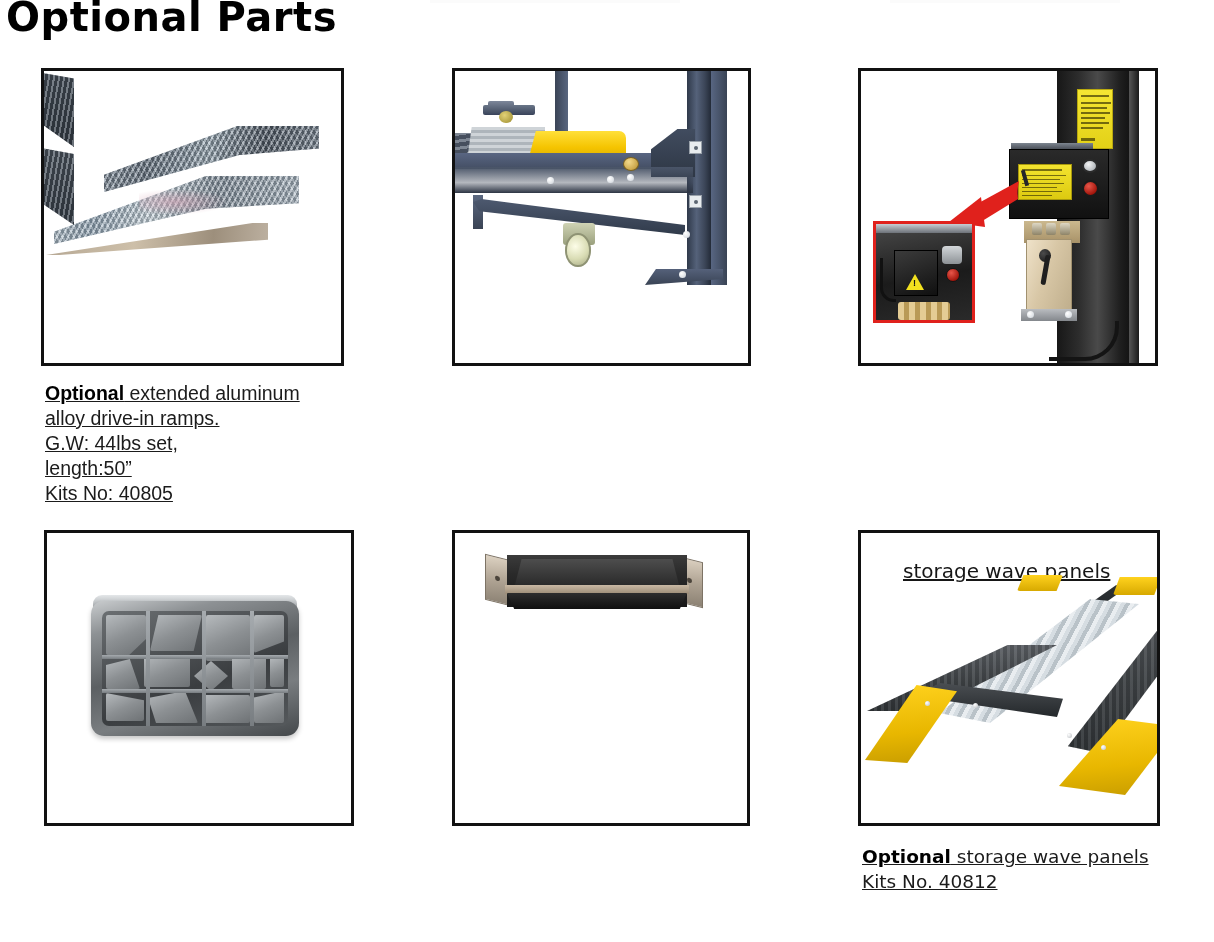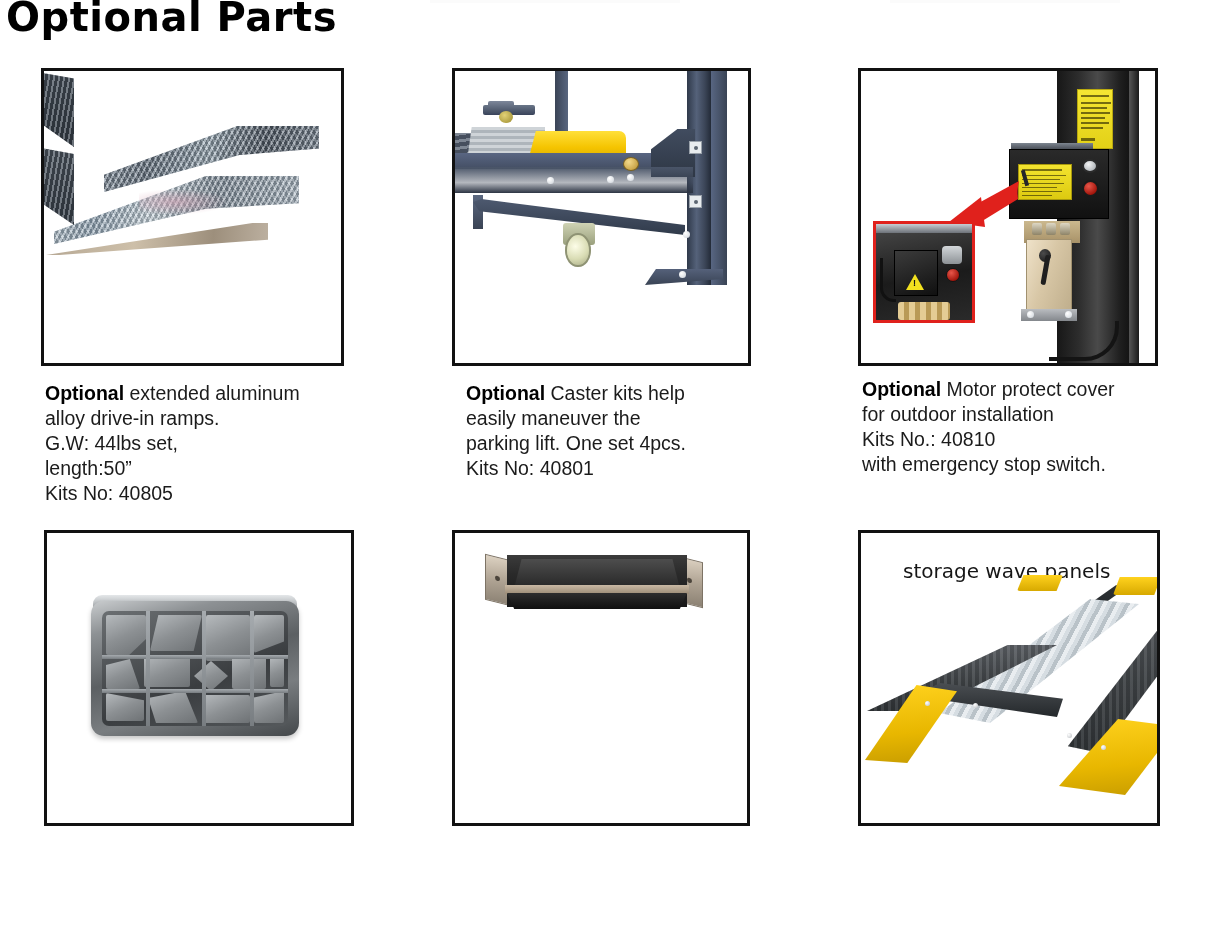--- a/index.html
+++ b/index.html
@@ -39,20 +39,21 @@
   .photo { position: absolute; inset: 0; overflow: hidden; background: #fff; }
 
   
   .caption {
     position: absolute;
     font-family: "Liberation Sans", sans-serif;
     font-size: 19.5px;
     line-height: 25px;
     color: #1b1b1b;
     white-space: pre-line;
+    text-decoration: underline;
   }
   .caption .lead { font-weight: bold; color: #000; }
   .caption.alt { font-family: "DejaVu Sans", sans-serif; font-size: 18.5px; line-height: 25px; }
 
   
   .ramp {
     position: absolute;
     background:
       repeating-linear-gradient(118deg, rgba(255,255,255,.30) 0 2px, rgba(0,0,0,.20) 2px 5px),
       repeating-linear-gradient(62deg, rgba(255,255,255,.22) 0 2px, rgba(0,0,0,.16) 2px 5px),
@@ -474,25 +475,20 @@
       <div class="swing-arm2"></div>
       <div class="swing-arm"></div>
       <div class="caster-fork"></div>
       <div class="caster-wheel"></div>
       <div class="base-plate"></div>
       <div class="bolt-dot" style="left:224px;top:200px;"></div>
       <div class="bolt-dot" style="left:228px;top:160px;"></div>
     </div>
   </div>
 
-  <div class="caption" style="left:466px; top:381px; width:300px;"><span class="lead">Optional</span><span> Caster kits help
-easily maneuver the
-parking lift. One set 4pcs.</span>
-    <div>Kits No: 40801</div>
-  </div>
 
   <div class="frame" style="left:858px; top:68px; width:300px; height:298px;">
     <div class="photo">
       <div class="mcol"></div>
       <div class="mcol-edge"></div>
 
       <div class="warn-label-top">
         <div class="ln" style="top:5px;width:28px;"></div>
         <div class="ln" style="top:12px;width:30px;"></div>
         <div class="ln" style="top:17px;width:26px;"></div>
@@ -543,24 +539,20 @@
         <div class="inset-cable"></div>
         <div class="inset-motor"></div>
         <div class="inset-tri"></div>
         <div class="inset-gray-cyl"></div>
         <div class="inset-red-btn"></div>
         <div class="inset-brass"></div>
       </div>
     </div>
   </div>
 
-  <div class="caption" style="left:862px; top:377px; width:320px;"><span class="lead">Optional</span><span> Motor protect cover
-for outdoor installation
-Kits No.: 40810
-with emergency stop switch.</span></div>
 
   <div class="frame" style="left:44px; top:530px; width:310px; height:296px;">
     <div class="photo">
       <div class="tray-lip"></div>
       <div class="tray-outer">
         <div class="tray-inner">
           <div class="cell" style="left:4px;  top:4px;  width:40px; height:40px; clip-path:polygon(0% 0%,100% 0%,100% 60%,58% 100%,0% 100%);"></div>
           <div class="cell" style="left:48px; top:4px;  width:52px; height:36px; clip-path:polygon(16% 0%,100% 0%,84% 100%,0% 100%);"></div>
           <div class="cell" style="left:104px;top:4px;  width:44px; height:46px; clip-path:polygon(0% 0%,100% 0%,100% 100%,0% 100%);"></div>
           <div class="cell" style="left:152px;top:4px;  width:30px; height:38px; clip-path:polygon(0% 0%,100% 0%,100% 70%,0% 100%);"></div>
@@ -610,14 +602,16 @@
         <div class="yramp yramp-bl"></div>
         <div class="yramp yramp-br"></div>
         <div class="swp-screw" style="left:64px;top:168px;"></div>
         <div class="swp-screw" style="left:112px;top:170px;"></div>
         <div class="swp-screw" style="left:206px;top:200px;"></div>
         <div class="swp-screw" style="left:240px;top:212px;"></div>
       </div>
     </div>
   </div>
 
+  <div class="caption alt" style="left:862px; top:844px; width:320px;"><span class="lead">Optional</span><span> storage wave panels
+Kits No. 40812</span></div>
 
 </div>
 
 </body></html>

